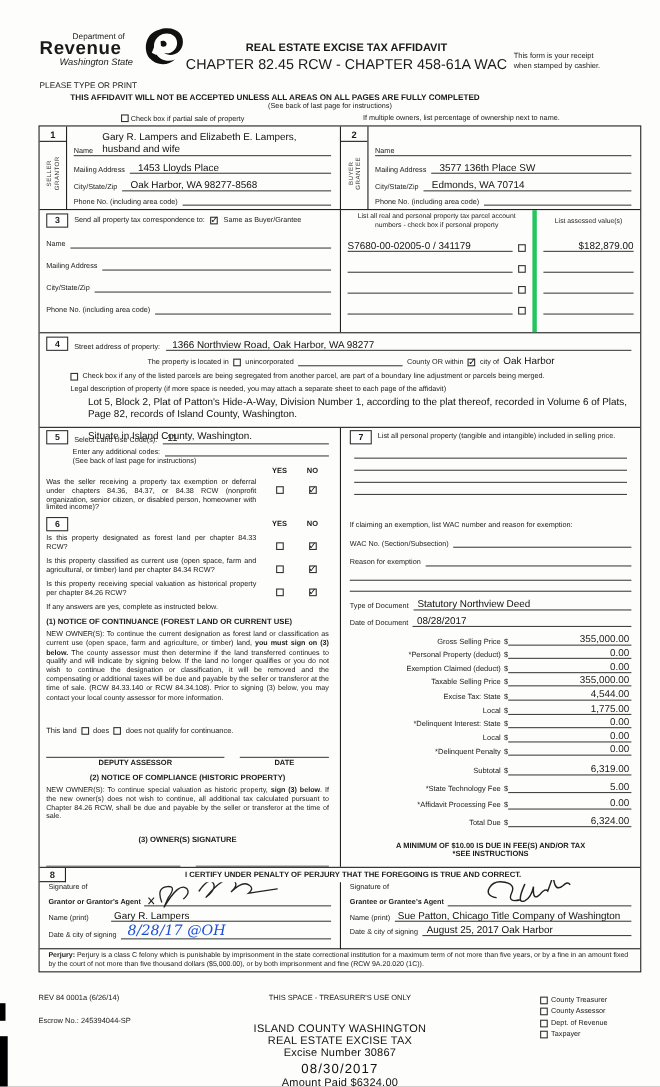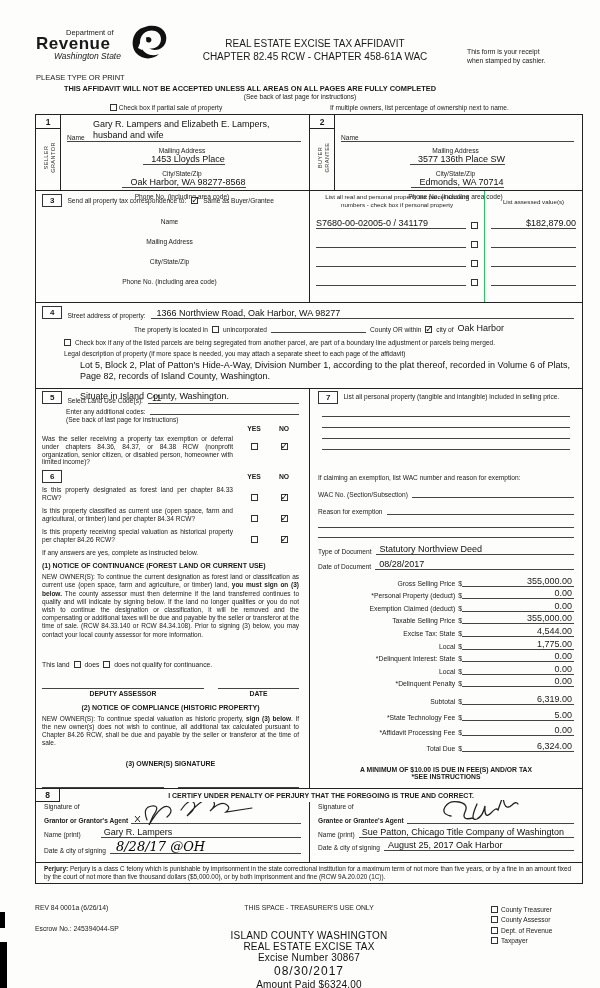--- a/index.html
+++ b/index.html
@@ -21,46 +21,46 @@
             padding:1px 7px; background:#fff; }
   
   .hdr { position:absolute; top:26px; left:0; width:600px; }
   .logo { position:absolute; left:36px; top:2px; width:160px; }
   .logo .dept { font-size:7.5px; margin-left:30px; }
   .logo .rev  { font-size:17px; font-weight:bold; letter-spacing:.5px; line-height:14px; }
   .logo .wa   { font-size:8.5px; font-style:italic; margin-left:18px; }
   .swirl { position:absolute; right:28px; top:-4px; }
   .ptp { position:absolute; left:36px; top:47px; font-size:7.5px; }
   .title { position:absolute; left:150px; top:12px; width:330px; text-align:center; }
-  .title .t1 { font-size:10px; font-weight:normal; }
-  .title .t2 { font-size:10px; margin-top:2px; }
+  .title .t1 { font-size:10px; font-weight:bold; }
+  .title .t2 { font-size:13px; margin-top:2px; }
   .receipt { position:absolute; right:28px; top:22px; width:105px; font-size:6.8px; line-height:8.5px; }
   .warn { position:absolute; left:0; top:58px; width:500px; text-align:center; font-size:7.4px; font-weight:bold; }
   .warnsub { position:absolute; left:0; top:67px; width:600px; text-align:center; font-size:6.6px; }
   .preline { position:absolute; left:0; top:78px; width:600px; }
   
   .box { position:absolute; left:35px; top:114px; width:548px; border:1.2px solid #222; }
   .sec12 { display:flex; height:76px; border-bottom:1px solid #222; }
   .half { width:50%; display:flex; position:relative; }
   .half.rgt { border-left:1px solid #222; }
   .side { width:25px; border-right:1px solid #222; position:relative; flex:none; }
   .side .nb { height:14px; border-bottom:1px solid #222; text-align:center; font-size:8.5px; font-weight:bold; line-height:14px; }
   .rot { position:absolute; left:-17px; top:36px; width:60px; transform:rotate(-90deg); transform-origin:center;
          font-size:5.6px; letter-spacing:.4px; text-align:center; line-height:6.5px; color:#333; }
   .fields { flex:1; padding:2px 8px 2px 6px; display:flex; flex-direction:column; }
   .namefld { position:relative; border-bottom:1px solid #444; min-height:25px; }
   .namefld .nl { position:absolute; left:0; bottom:0; }
   .namefld .nv { margin-left:26px; line-height:11px; padding-top:2px; }
-  .frow { display:flex; align-items:center; margin-top:5px;flex-direction:column; }
+  .frow { display:flex; align-items:flex-end; margin-top:5px; }
   .frow .lbl { flex:none; margin-right:4px; }
   
   .sec3 { display:flex; height:112px; border-bottom:1px solid #222; }
   .s3l { width:50%; padding:3px 8px 0 6px; }
   .s3m { width:175px; border-left:1px solid #222; padding:2px 6px 0 6px; flex:none; }
-  .s3r { flex:1; border-left:1px solid #22c55e; padding:2px 6px 0 6px; }
+  .s3r { flex:1; border-left:4px solid #22c55e; padding:2px 6px 0 6px; }
   .s3hdr { font-size:6.2px; text-align:center; line-height:7.5px; height:17px; }
   .prow { display:flex; align-items:flex-end; height:19px; }
   .vrow { height:19px; display:flex; align-items:flex-end; }
   
   .sec4 { height:86px; border-bottom:1px solid #222; padding:3px 8px 0 6px; position:relative; }
   
   .cols { display:flex; height:400px; border-bottom:1px solid #222; }
   .colL { width:50%; padding:2px 10px 0 6px; overflow:hidden; }
   .colR { width:50%; border-left:1px solid #222; padding:2px 8px 0 8px; overflow:hidden; }
   .q { display:flex; margin-top:3px; }
@@ -77,21 +77,21 @@
   .mrow .md { flex:none; }
   .mrow .mv { width:112px; border-bottom:1px solid #444; text-align:right; font-size:9px; flex:none; padding-right:2px; }
   
   .sec8 { height:74px; border-bottom:1px solid #222; position:relative; }
   .s8hdr { display:flex; align-items:center; height:13px; border-bottom:none; }
   .s8hdr .nb8 { width:24px; border-right:1px solid #222; border-bottom:1px solid #222; text-align:center; font-size:8.5px; font-weight:bold; height:13px; line-height:13px; flex:none; }
   .s8hdr .cert { flex:1; text-align:center; font-size:7px; font-weight:bold; }
   .s8body { display:flex; height:61px; }
   .s8half { width:50%; padding:1px 8px 0 8px; position:relative; }
   .s8half.rgt { border-left:1px solid #222; }
-  .hand { font-family:"DejaVu Serif",serif; font-style:italic; font-size:13px; color:#000000; }
+  .hand { font-family:"DejaVu Serif",serif; font-style:italic; font-size:13px; color:#1d4ed8; }
   .perj { padding:2px 8px 2px 8px; font-size:6.4px; line-height:7.8px; }
   
   .bot { position:absolute; left:35px; top:904px; width:548px; }
   .brow { display:flex; font-size:6.8px; }
   .dist { position:absolute; right:2px; top:0; width:90px; }
   .dist div { display:flex; align-items:center; gap:3px; font-size:6.6px; height:10.5px; }
   .stamp { position:absolute; left:0; top:26px; width:548px; text-align:center; color:#111; }
   .stamp .s1 { font-size:10px; line-height:11px; letter-spacing:.2px; }
   .stamp .sd { font-size:12px; line-height:16px; letter-spacing:1px; }
   .mark { position:absolute; background:#000; }

